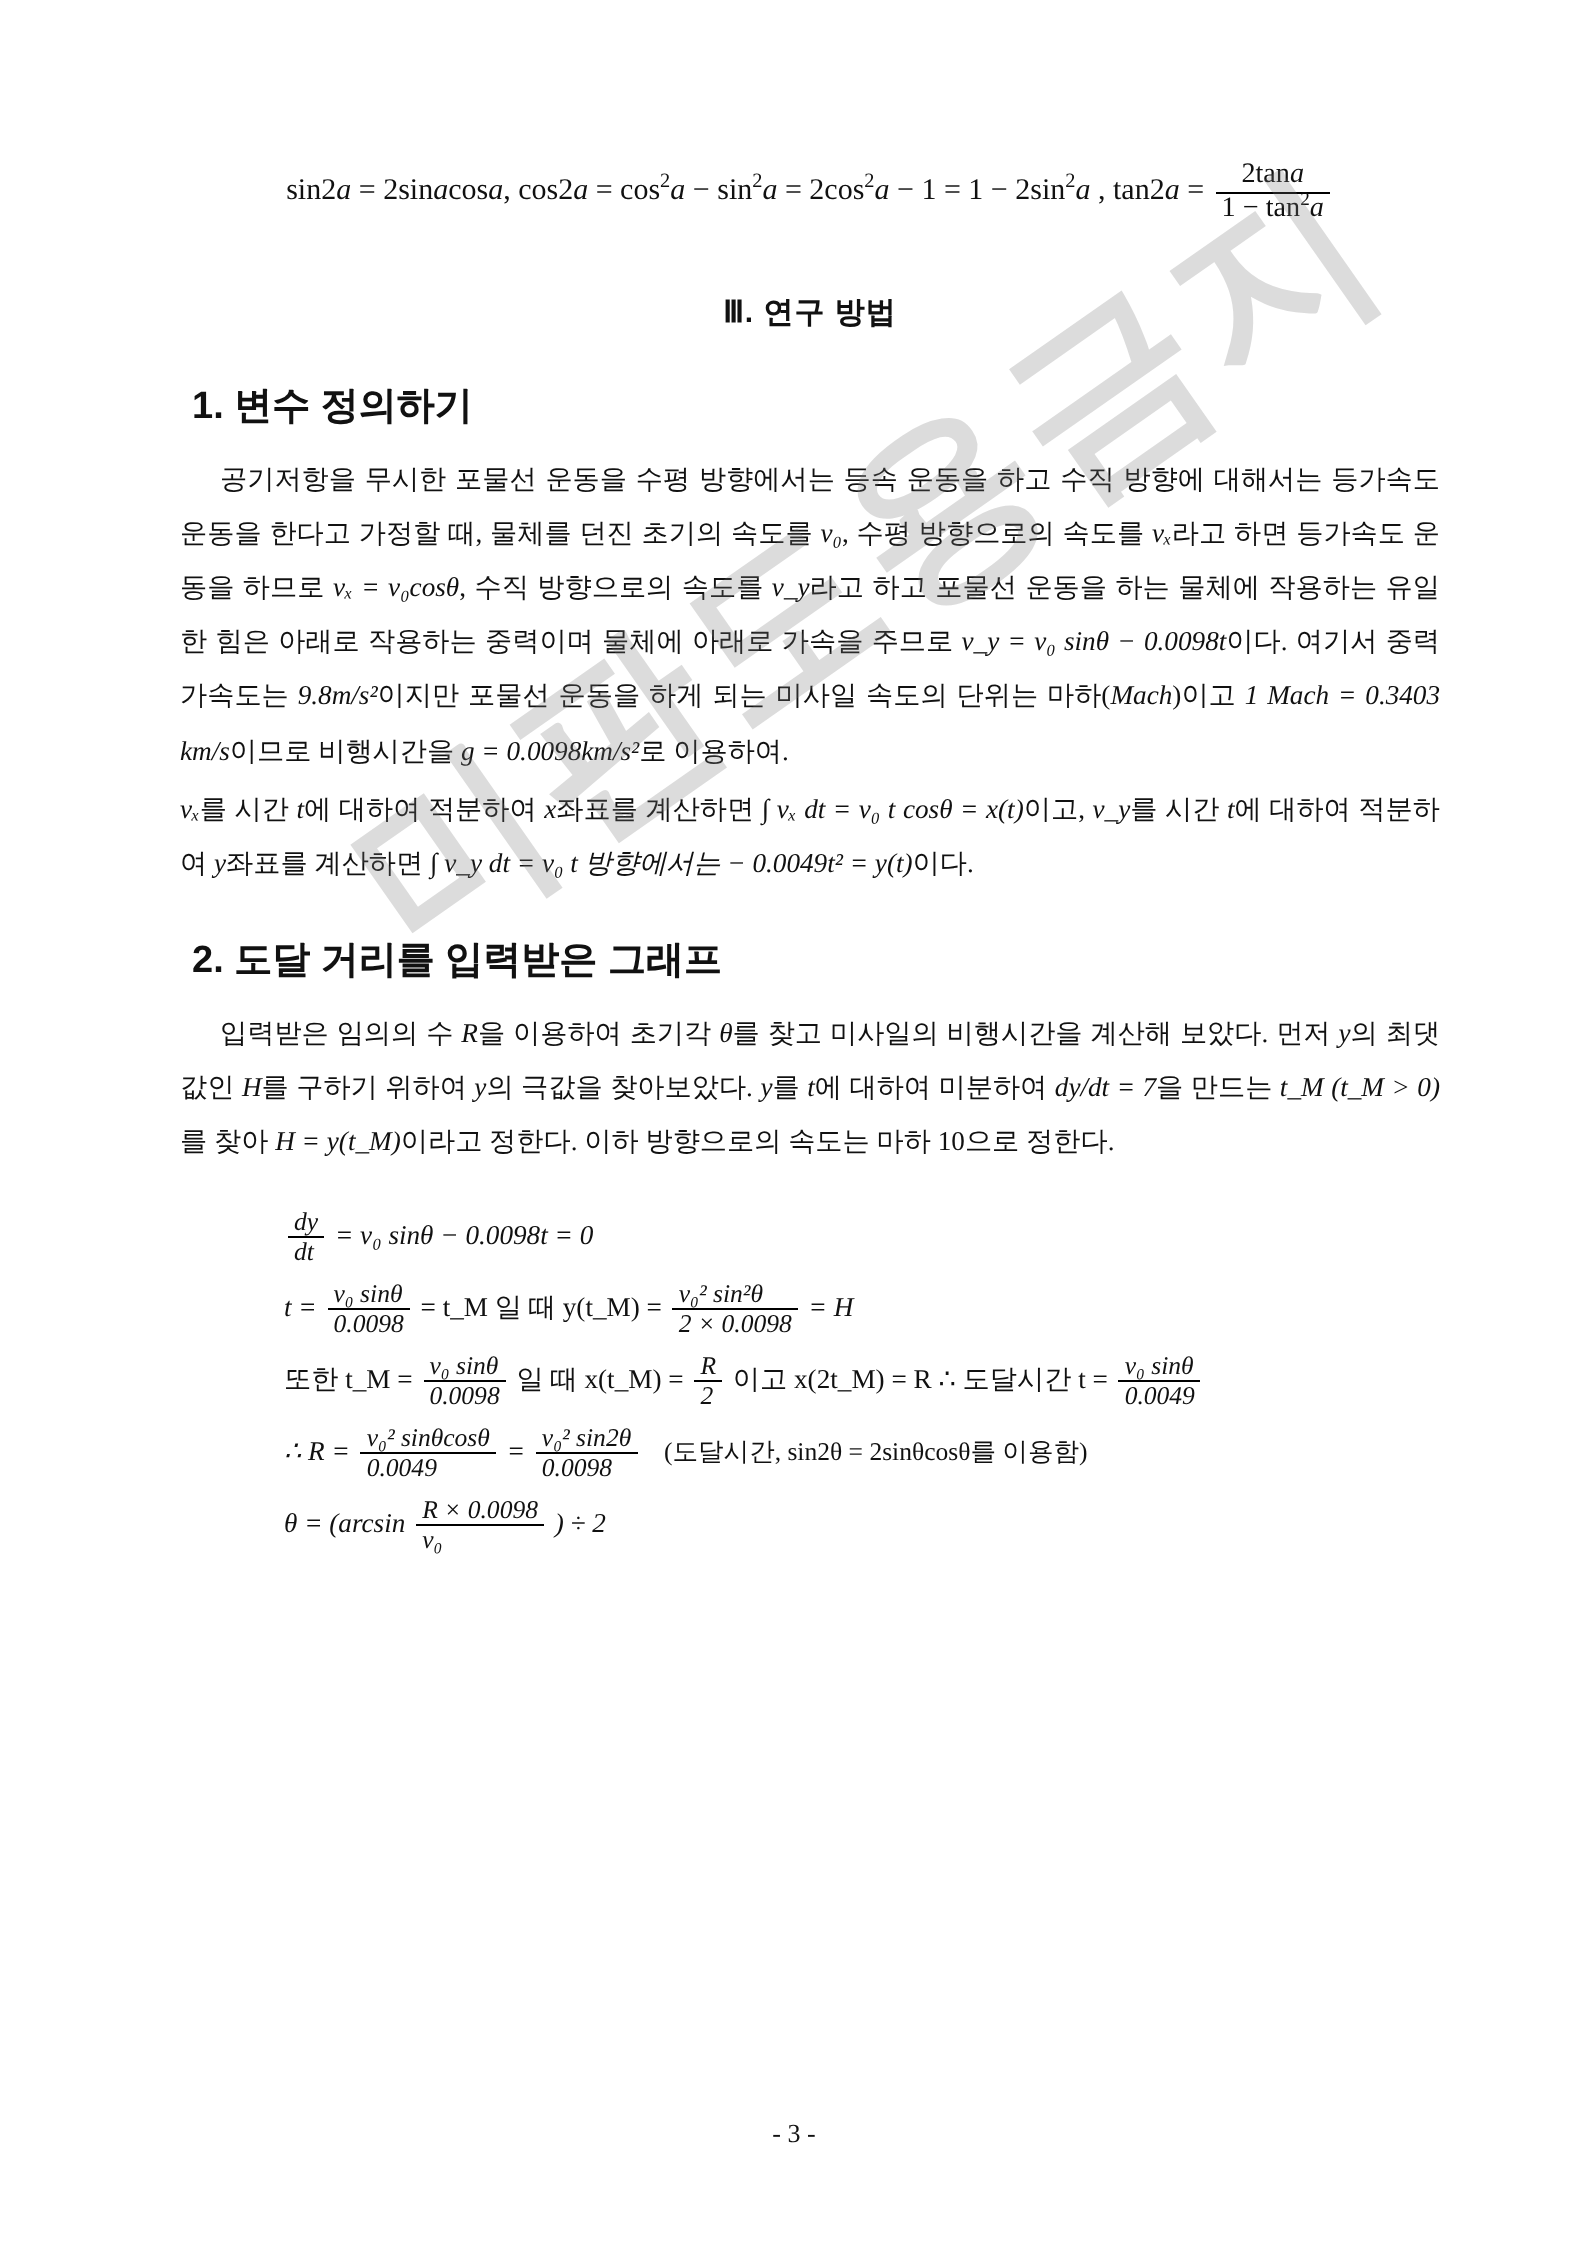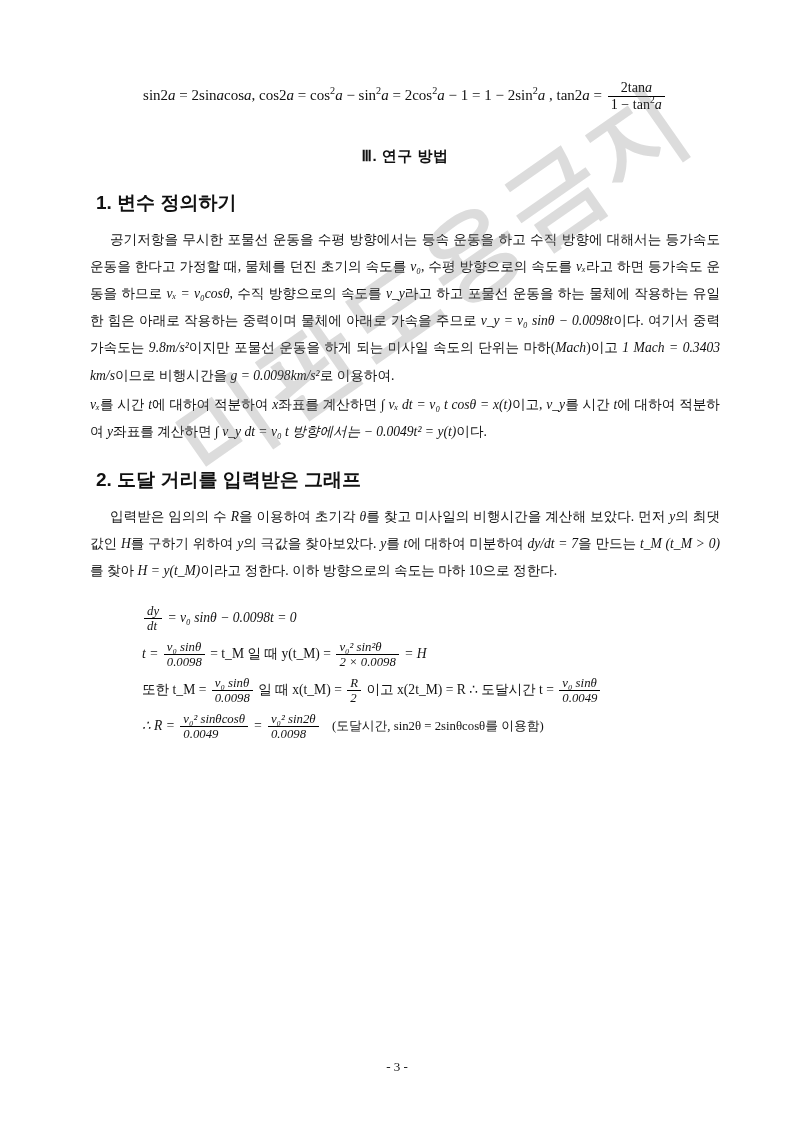--- a/index.html
+++ b/index.html
@@ -240,20 +240,28 @@
             <span class="den">0.0049</span>
           </span>
           <span>=</span>
           <span class="frac">
             <span class="num">v₀² sin2θ</span>
             <span class="den">0.0098</span>
           </span>
           <span class="kr" style="font-size:0.94em; margin-left:8px;">(도달시간, sin2θ = 2sinθcosθ를 이용함)</span>
         </div>
 
+        <div class="row">
+          <span>θ = (arcsin</span>
+          <span class="frac">
+            <span class="num">R × 0.0098</span>
+            <span class="den">v₀</span>
+          </span>
+          <span>) ÷ 2</span>
+        </div>
 
       </div>
     </div>
   </div>
 
   <div class="watermark">
     <span>미판도용금지</span>
   </div>
 
   <div class="page-number">- 3 -</div>

